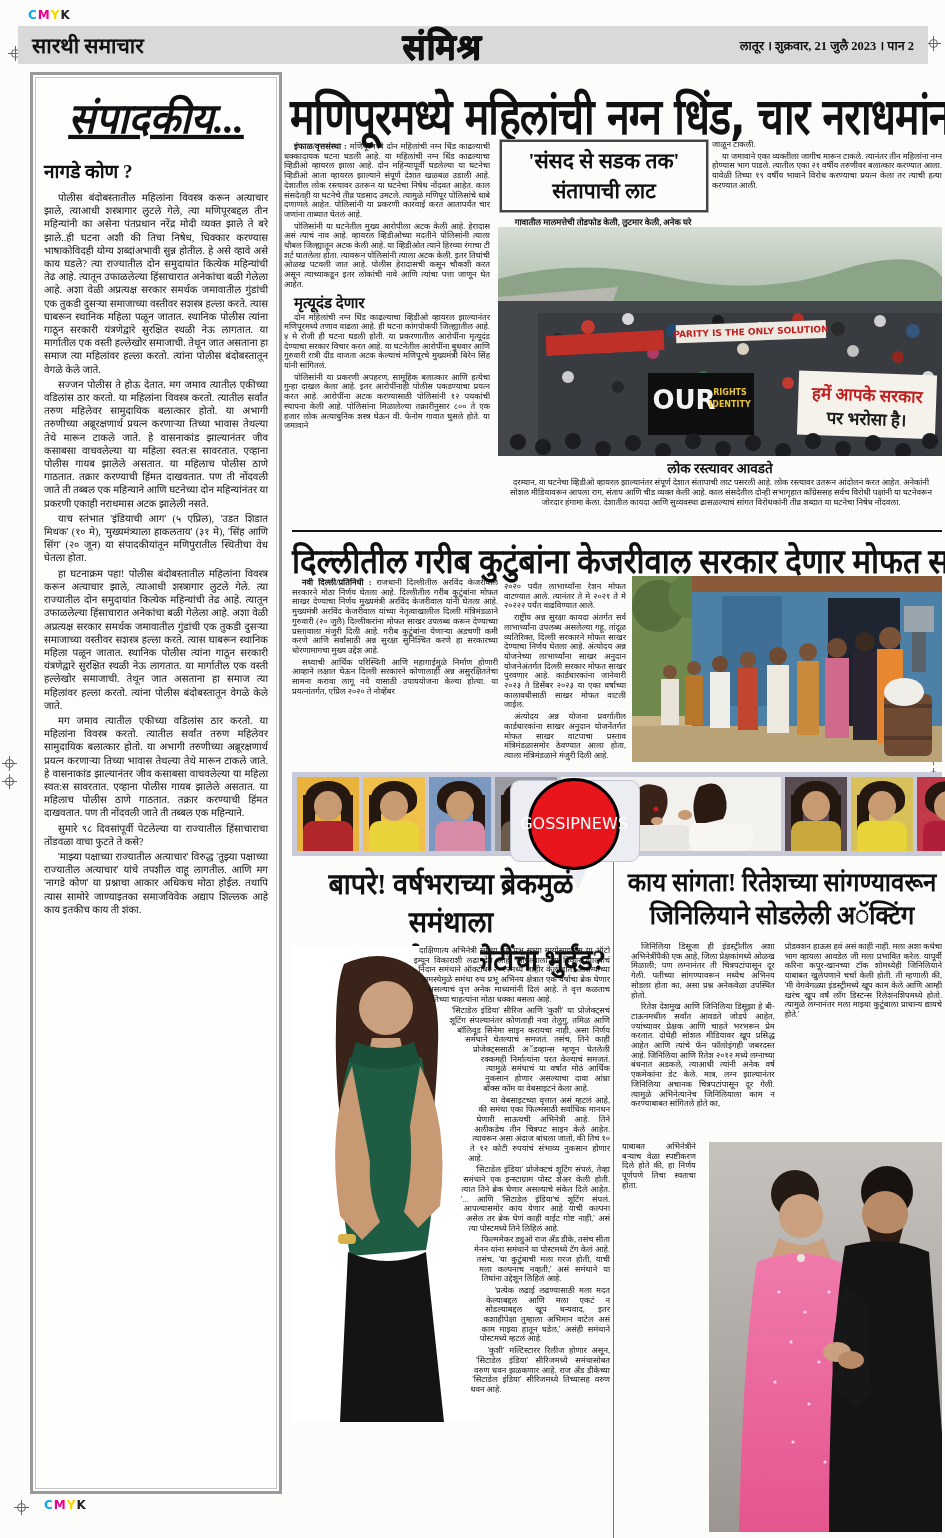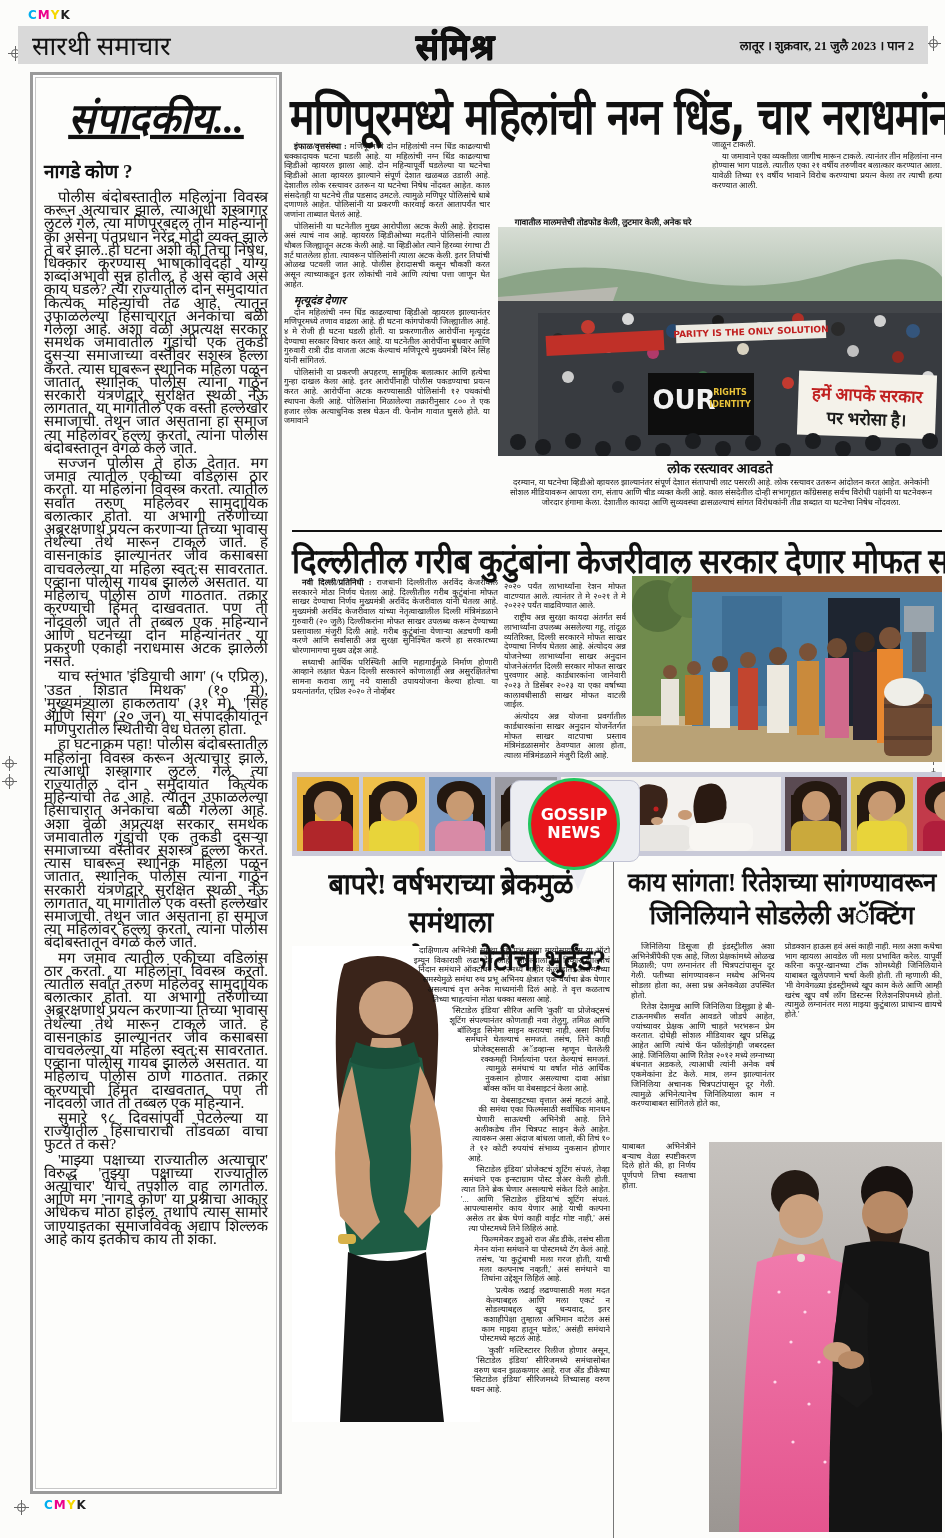--- a/index.html
+++ b/index.html
@@ -6,39 +6,39 @@
   #page{position:relative;width:945px;height:1538px;background:#fcfcfa;overflow:hidden;
         font-family:"Liberation Serif",serif;color:#111;}
   .abs{position:absolute;}
   
   .cmyk{font-family:"DejaVu Sans",sans-serif;font-size:12px;font-weight:bold;letter-spacing:1px;}
   .cmyk .c{color:#00aeef}.cmyk .m{color:#ec008c}.cmyk .y{color:#f5d800}.cmyk .k{color:#222}
   .regmark{width:15px;height:15px;}
   
   .masthead{left:18px;top:26px;width:910px;height:38px;background:#d9d9d9;
             display:flex;align-items:center;justify-content:space-between;padding:0 14px;box-sizing:border-box;}
-  .mast-left{font-size:26px;font-weight:normal;}
+  .mast-left{font-size:21px;font-weight:bold;}
   .mast-center{font-size:34px;font-weight:900;font-family:"DejaVu Sans",sans-serif;
                letter-spacing:1px;text-shadow:1px 0 #000,0 1px #000;transform:scaleY(1.05);}
   .mast-right{font-size:12.5px;font-weight:bold;}
   
   .edit-box{left:30px;top:72px;width:252px;height:1422px;box-sizing:border-box;
             border:3px solid #9a9a9a;box-shadow:inset 0 0 0 2px #fff,inset 0 0 0 3px #c7c7c7;
             padding:12px 11px;overflow:hidden;background:#fdfdfb;}
   .edit-header{font-size:40px;font-weight:bold;font-style:italic;text-align:center;
                text-decoration:underline;margin:2px 0 14px;transform:scaleY(1.05);}
   .edit-title{font-size:19px;font-weight:bold;margin:0 0 7px;}
-  .edit-body p{font-size:15px;line-height:13.2px;text-align:justify;margin:0 0 2px;text-indent:14px;}
+  .edit-body p{font-size:10px;line-height:13.2px;text-align:justify;margin:0 0 2px;text-indent:14px;}
   
   .head-xl{left:290px;top:80px;width:652px;height:54px;font-family:"DejaVu Sans",sans-serif;
            font-size:41px;font-weight:900;letter-spacing:-1px;white-space:nowrap;text-align:center;
            transform:scaleY(1.22);transform-origin:top;}
   .bodytext p{font-size:8.2px;line-height:9.7px;text-align:justify;margin:0 0 2px;text-indent:10px;}
   .col-main1{left:284px;top:142px;width:206px;height:386px;overflow:hidden;}
-  .subhead-sm{font-size:11px;font-weight:bold;text-indent:10px;margin:1px 0;font-style:italic;}
+  .subhead-sm{font-size:15px;font-weight:bold;text-indent:10px;margin:1px 0;}
   .slogan-box{left:500px;top:140px;width:208px;height:72px;box-sizing:border-box;border:2px solid #444;
               box-shadow:0 0 0 1px #aaa;display:flex;flex-direction:column;align-items:center;justify-content:center;}
   .slogan-box div{font-size:21px;font-weight:bold;line-height:1.45;}
   .box-caption{left:496px;top:216px;width:214px;font-size:8.4px;font-weight:bold;text-align:center;}
   .side-note{left:712px;top:140px;width:230px;height:92px;overflow:hidden;}
   .photo-frame{overflow:hidden;background:#888;}
   .photo-caption{left:498px;top:459px;width:444px;font-size:13.5px;font-weight:bold;text-align:center;}
   .below-photo{left:504px;top:478px;width:434px;font-size:8.2px;line-height:10px;text-align:center;}
   .rule-h{left:292px;top:530px;width:650px;border-top:2px solid #111;}
   
@@ -54,23 +54,23 @@
   .celeb .hair{position:absolute;left:8px;top:4px;width:46px;height:34px;border-radius:50% 50% 40% 40%;background:#241810;}
   .celeb .hairlong{position:absolute;left:6px;top:18px;width:12px;height:52px;background:#241810;}
   .celeb .hairlong2{position:absolute;right:6px;top:18px;width:12px;height:52px;background:#241810;}
   .celeb .body{position:absolute;left:6px;top:44px;width:50px;height:30px;border-radius:10px 10px 0 0;}
   .whisper{width:220px;height:74px;background:#f3f1ee;position:relative;overflow:hidden;flex:0 0 auto;}
   .gossip-badge{left:506px;top:778px;width:136px;height:126px;z-index:5;}
   .badge-bubble{position:absolute;left:4px;top:2px;width:128px;height:80px;background:#ecedf2;border:1px solid #c2c4d4;border-radius:10px;}
   .badge-tail{position:absolute;left:58px;top:78px;width:0;height:0;border-left:14px solid transparent;
               border-right:14px solid transparent;border-top:34px solid #ecedf2;}
   .badge-circle{position:absolute;left:22px;top:0px;width:92px;height:92px;border-radius:50%;background:#e8151c;
-                border:3px solid #22c55e;box-sizing:border-box;display:flex;flex-direction:column;
+                border:3px solid #000000;box-sizing:border-box;display:flex;flex-direction:row;
                 align-items:center;justify-content:center;color:#fff;font-family:"DejaVu Sans",sans-serif;
-                font-weight:bold;font-size:16px;line-height:1.15;}
+                font-weight:normal;font-size:16px;line-height:1.15;}
   
   .v-divider{left:613px;top:862px;width:0;height:676px;border-left:1px solid #777;}
   .head-md{font-size:27px;font-weight:bold;text-align:center;line-height:1.3;transform:scaleY(1.08);transform-origin:top;}
   .sam-head{left:292px;top:866px;width:318px;}
   .rit-head{left:622px;top:866px;width:320px;font-size:24px;}
   .sam-body{left:292px;top:946px;width:318px;height:592px;overflow:hidden;}
   .sam-photo{float:left;width:188px;height:476px;margin:0 6px 4px 0;
              shape-outside:polygon(0 0,58% 0,72% 12%,100% 26%,86% 52%,100% 74%,88% 100%,0 100%);}
   .rit-cols{left:622px;top:942px;width:320px;height:198px;display:flex;gap:10px;overflow:hidden;}
   .rit-c1{width:148px;margin-left:9px;} .rit-c2{width:162px;}
@@ -138,20 +138,24 @@
   <div class="abs head-xl">मणिपूरमध्ये महिलांची नग्न धिंड, चार नराधमांना अटक</div>
 
   <div class="abs col-main1 bodytext">
     <p><b>इंफाळ/वृत्तसंस्था :</b> <span>मणिपूरमध्ये दोन महिलांची नग्न धिंड काढल्याची धक्कादायक घटना घडली आहे. या महिलांची नग्न धिंड काढल्याचा व्हिडीओ व्हायरल झाला आहे. दोन महिन्यापूर्वी घडलेल्या या घटनेचा व्हिडीओ आता व्हायरल झाल्याने संपूर्ण देशात खळबळ उडाली आहे. देशातील लोक रस्त्यावर उतरून या घटनेचा निषेध नोंदवत आहेत. काल संसदेतही या घटनेचे तीव्र पडसाद उमटले. त्यामुळे मणिपूर पोलिसांचे धाबे दणाणले आहेत. पोलिसांनी या प्रकरणी कारवाई करत आतापर्यंत चार जणांना ताब्यात घेतलं आहे.</span></p>
     <p>पोलिसांनी या घटनेतील मुख्य आरोपीला अटक केली आहे. हेरादास असं त्याचं नाव आहे. व्हायरल व्हिडीओच्या मदतीने पोलिसांनी त्याला थौबल जिल्ह्यातून अटक केली आहे. या व्हिडीओत त्याने हिरव्या रंगाचा टी शर्ट घातलेला होता. त्यावरून पोलिसांनी त्याला अटक केली. इतर तिघांची ओळख पटवली जात आहे. पोलीस हेरादासची कसून चौकशी करत असून त्याच्याकडून इतर लोकांची नावे आणि त्यांचा पत्ता जाणून घेत आहेत.</p>
     <div class="subhead-sm">मृत्यूदंड देणार</div>
     <p>दोन महिलांची नग्न धिंड काढल्याचा व्हिडीओ व्हायरल झाल्यानंतर मणिपूरमध्ये तणाव वाढला आहे. ही घटना कांगपोकपी जिल्ह्यातील आहे. ४ मे रोजी ही घटना घडली होती. या प्रकरणातील आरोपींना मृत्यूदंड देण्याचा सरकार विचार करत आहे. या घटनेतील आरोपींना बुधवार आणि गुरुवारी रात्री दीड वाजता अटक केल्याचं मणिपूरचे मुख्यमंत्री बिरेन सिंह यांनी सांगितलं.</p>
     <p>पोलिसांनी या प्रकरणी अपहरण, सामूहिक बलात्कार आणि हत्येचा गुन्हा दाखल केला आहे. इतर आरोपींनाही पोलीस पकडण्याचा प्रयत्न करत आहे. आरोपींना अटक करण्यासाठी पोलिसांनी १२ पथकांची स्थापना केली आहे. पोलिसांना मिळालेल्या तक्रारीनुसार ८०० ते एक हजार लोक अत्याधुनिक शस्त्र घेऊन वी. फेनोम गावात घुसले होते. या जमावाने</p>
   </div>
 
+  <div class="abs slogan-box">
+    <div>'संसद से सडक तक'</div>
+    <div>संतापाची लाट</div>
+  </div>
   <div class="abs box-caption">गावातील मालमत्तेची तोडफोड केली, लुटमार केली, अनेक घरे</div>
 
   <div class="abs side-note bodytext">
     <p style="text-indent:0">जाळून टाकली.</p>
     <p>या जमावाने एका व्यक्तीला जागीच मारून टाकले. त्यानंतर तीन महिलांना नग्न होण्यास भाग पाडले. त्यातील एका २१ वर्षीय तरुणीवर बलात्कार करण्यात आला. यावेळी तिच्या १९ वर्षीय भावाने विरोध करण्याचा प्रयत्न केला तर त्याची हत्या करण्यात आली.</p>
   </div>
 
   <div class="abs photo-frame" style="left:498px;top:227px;width:444px;height:229px">
     <svg width="444" height="229" viewBox="0 0 444 229">
       <defs>

